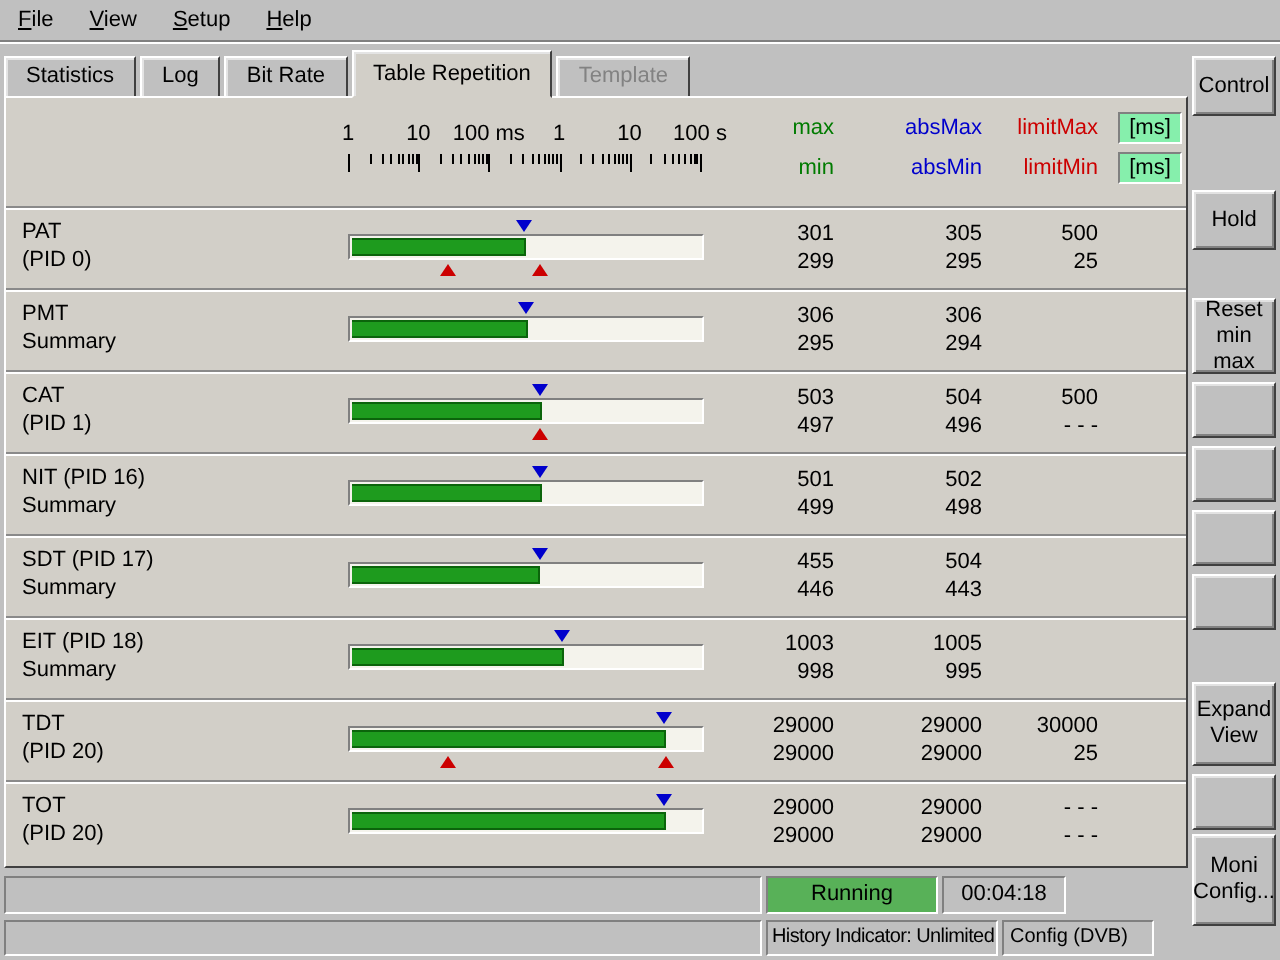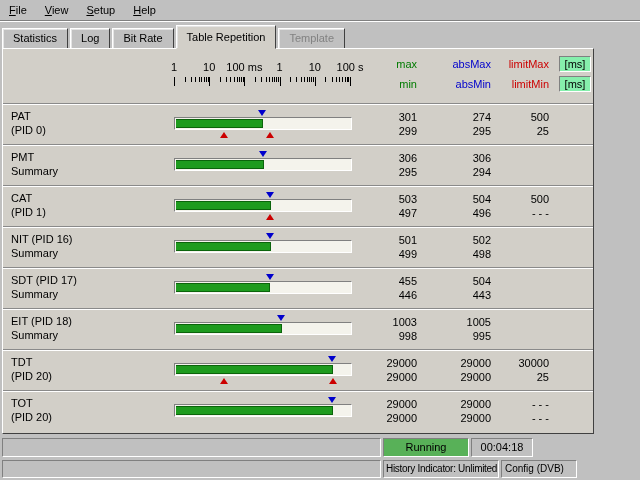--- a/index.html
+++ b/index.html
@@ -216,21 +216,21 @@
             <div class="bar" style="width: 87.2px;"></div>
           </div>
           <div class="mark-abs" style="left: 255.4px;"></div>
           <div class="mark-limit" style="left: 217.2px;"></div>
           <div class="mark-limit" style="left: 263px;"></div>
           <div class="vcol c-max">
             <div>301</div>
             <div>299</div>
           </div>
           <div class="vcol c-abs">
-            <div>274</div>
+            <div>305</div>
             <div>295</div>
           </div>
           <div class="vcol c-lim">
             <div>500</div>
             <div>25</div>
           </div>
         </div>
         <div class="mrow">
           <div class="c-label">
             <div class="rname b">PMT</div>
@@ -384,20 +384,32 @@
             <div>29000</div>
           </div>
           <div class="vcol c-lim">
             <div>- - -</div>
             <div>- - -</div>
           </div>
         </div>
       </div>
   </div>
 
+  <div class="softkeys">
+      <div class="softkey" style="top: 28px; height: 30px;">Control</div>
+      <div class="softkey" style="top: 95px; height: 30px;">Hold</div>
+      <div class="softkey" style="top: 149px; height: 38px;">Reset min max</div>
+      <div class="softkey" style="top: 191px; height: 28px;"></div>
+      <div class="softkey" style="top: 223px; height: 28px;"></div>
+      <div class="softkey" style="top: 255px; height: 28px;"></div>
+      <div class="softkey" style="top: 287px; height: 28px;"></div>
+      <div class="softkey" style="top: 341px; height: 42px;">Expand View</div>
+      <div class="softkey" style="top: 387px; height: 28px;"></div>
+      <div class="softkey" style="top: 417px; height: 46px;">Moni Config...</div>
+    </div>
 
   <div class="status1">
     <div class="scell s-empty1"></div>
     <div class="scell s-run">Running</div>
     <div class="scell s-time">00:04:18</div>
   </div>
 
   <div class="status2">
     <div class="scell s-empty2"></div>
     <div class="scell s-conf">Config (DVB)</div>

